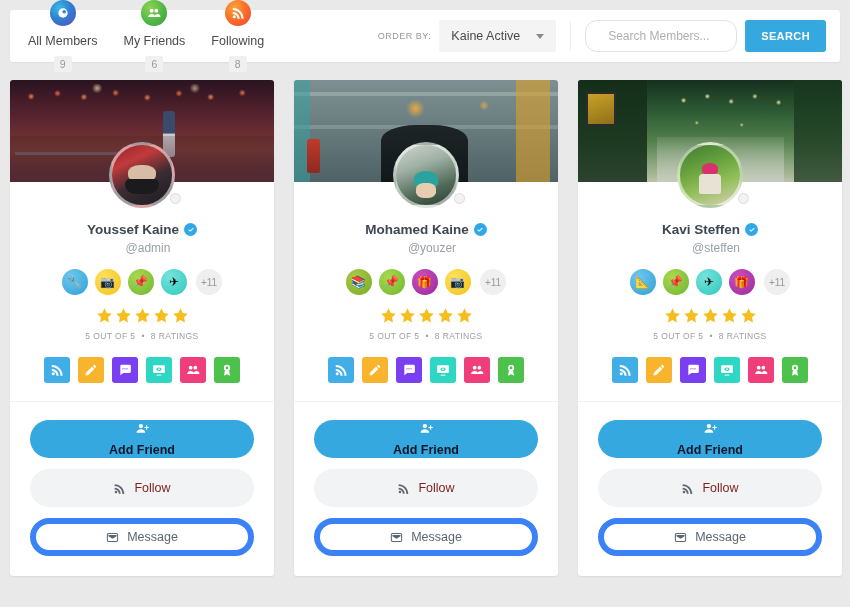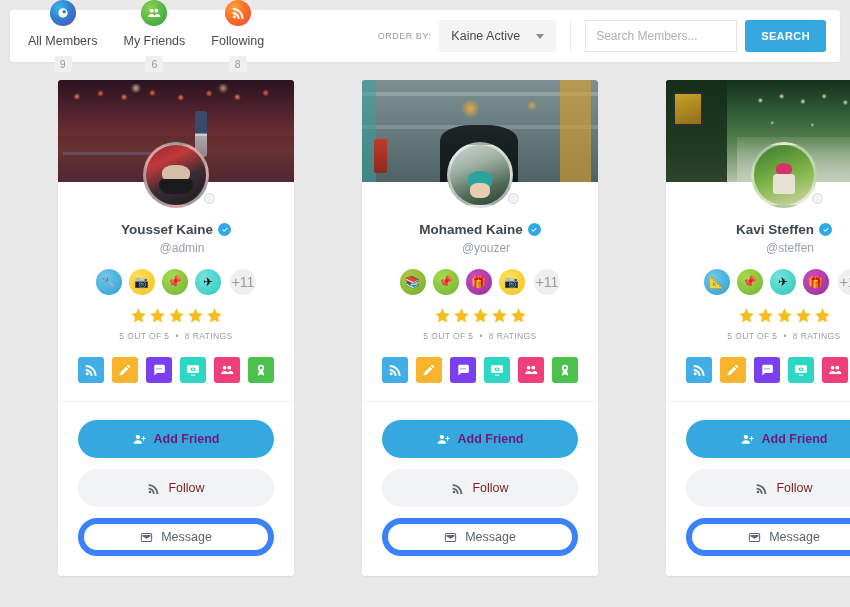--- a/index.html
+++ b/index.html
@@ -44,38 +44,38 @@
   .orderby-label { font-size: 9px; letter-spacing: 0.5px; color: #9a9a9a; margin-right: 8px; }
   .orderby-select {
     background: #f4f4f4; border: none; border-radius: 3px;
     height: 32px; padding: 0 12px; display: flex; align-items: center; gap: 16px;
     cursor: pointer;
   }
   .orderby-value { font-size: 12.5px; color: #4a4a4a; }
   .caret { width: 0; height: 0; border-left: 4px solid transparent; border-right: 4px solid transparent; border-top: 5px solid #8a8a8a; }
   .vdiv { width: 1px; height: 30px; background: #ececec; margin: 0 14px; }
   .search-input {
-    width: 152px; height: 32px; border: 1px solid #e2e2e2; border-radius: 0;
-    padding: 0 10px; font-size: 12px; color: #555;
+    width: 152px; height: 32px; border: 1px solid #e2e2e2; border-radius: 12px;
+    padding: 0 22px; font-size: 12px; color: #555;
     font-family: "Liberation Sans", sans-serif; outline: none;
   }
   .search-input::placeholder { color: #b0b0b0; }
   .search-btn {
     height: 32px; margin-left: 8px; padding: 0 16px;
     background: #35a8df; color: #fff; border: none; border-radius: 3px;
     font-size: 11px; font-weight: bold; letter-spacing: 0.4px; cursor: pointer;
     font-family: "Liberation Sans", sans-serif;
   }
 
   
   .cards { position: absolute; left: 10px; top: 80px; display: flex; gap: 20px; }
   .card {
-    width: 236px; background: #fff; border-radius: 3px;
+    width: 264px; background: #fff; border-radius: 3px;
     box-shadow: 0 1px 2px rgba(0,0,0,0.07);
-    overflow: hidden; position: relative; margin-left: 48px;
+    overflow: hidden; position: relative;
   }
 
   .cover { height: 102px; position: relative; overflow: hidden; }
   .cover-art { position: absolute; inset: 0; }
 
   
   .cv1 { background: linear-gradient(180deg,#2a1320 0%,#5d2630 40%,#7a3a33 70%,#3b2028 100%); }
   .cv1::before {
     content: ""; position: absolute; left: 0; right: 0; top: 4px; height: 52px;
     background:
@@ -185,21 +185,21 @@
   .badge .gl { position: absolute; left: 50%; top: 50%; transform: translate(-50%,-50%); font-size: 12px; line-height: 1; }
   .b-blue   { background: radial-gradient(circle at 35% 30%, #6ec8ee, #2f9fd4); }
   .b-yellow { background: radial-gradient(circle at 35% 30%, #ffe05a, #f3c41a); }
   .b-green  { background: radial-gradient(circle at 35% 30%, #a8d94f, #6fb62e); }
   .b-teal   { background: radial-gradient(circle at 35% 30%, #76e3dc, #2ec9bd); }
   .b-olive  { background: radial-gradient(circle at 35% 30%, #a9cc46, #78aa28); }
   .b-purple { background: radial-gradient(circle at 35% 30%, #c84fc0, #9c2a99); }
   .badge-more {
     width: 26px; height: 26px; border-radius: 50%; background: #efefef;
     display: flex; align-items: center; justify-content: center;
-    font-size: 14px; color: #9a9a9a; margin-left: 2px;
+    font-size: 10px; color: #9a9a9a; margin-left: 2px;
   }
 
   
   .stars { margin-top: 12px; display: flex; justify-content: center; gap: 2px; }
   .star { width: 17px; height: 17px; fill: #f5be1e; }
   .rating-meta { margin-top: 7px; font-size: 8.5px; color: #9aa0a6; letter-spacing: 0.4px; }
   .rating-meta .dot { margin: 0 6px; }
 
   
   .social { display: flex; justify-content: center; gap: 8px; margin-top: 16px; padding-bottom: 18px; }
@@ -213,21 +213,21 @@
   .t-green  { background: #4cc14c; }
 
   
   .actions { border-top: 1px solid #f0f0f0; padding: 18px 20px 20px; display: flex; flex-direction: column; gap: 11px; }
   .btn {
     height: 38px; border-radius: 19px; display: flex; align-items: center; justify-content: center;
     gap: 8px; font-size: 12.5px; cursor: pointer; border: none;
     font-family: "Liberation Sans", sans-serif;
   }
   .btn svg { width: 13px; height: 13px; }
-  .btn-primary { background: #35a8df; color: #701a75; font-weight: bold; }
+  .btn-primary { background: #35a8df; color: #0f172a; font-weight: bold; flex-direction: column; }
   .btn-primary svg { fill: #fff; }
   .btn-soft { background: #f2f3f4; color: #7f1d1d; justify-content: center; }
   .btn-soft svg { fill: #5c6670; }
   .btn-ghost { background: #fff; color: #5c6670; border: 6px solid #3b82f6; }
   .btn-ghost svg { fill: #5c6670; }
 </style>
 </head>
 <body>
 
 <div class="topbar">

